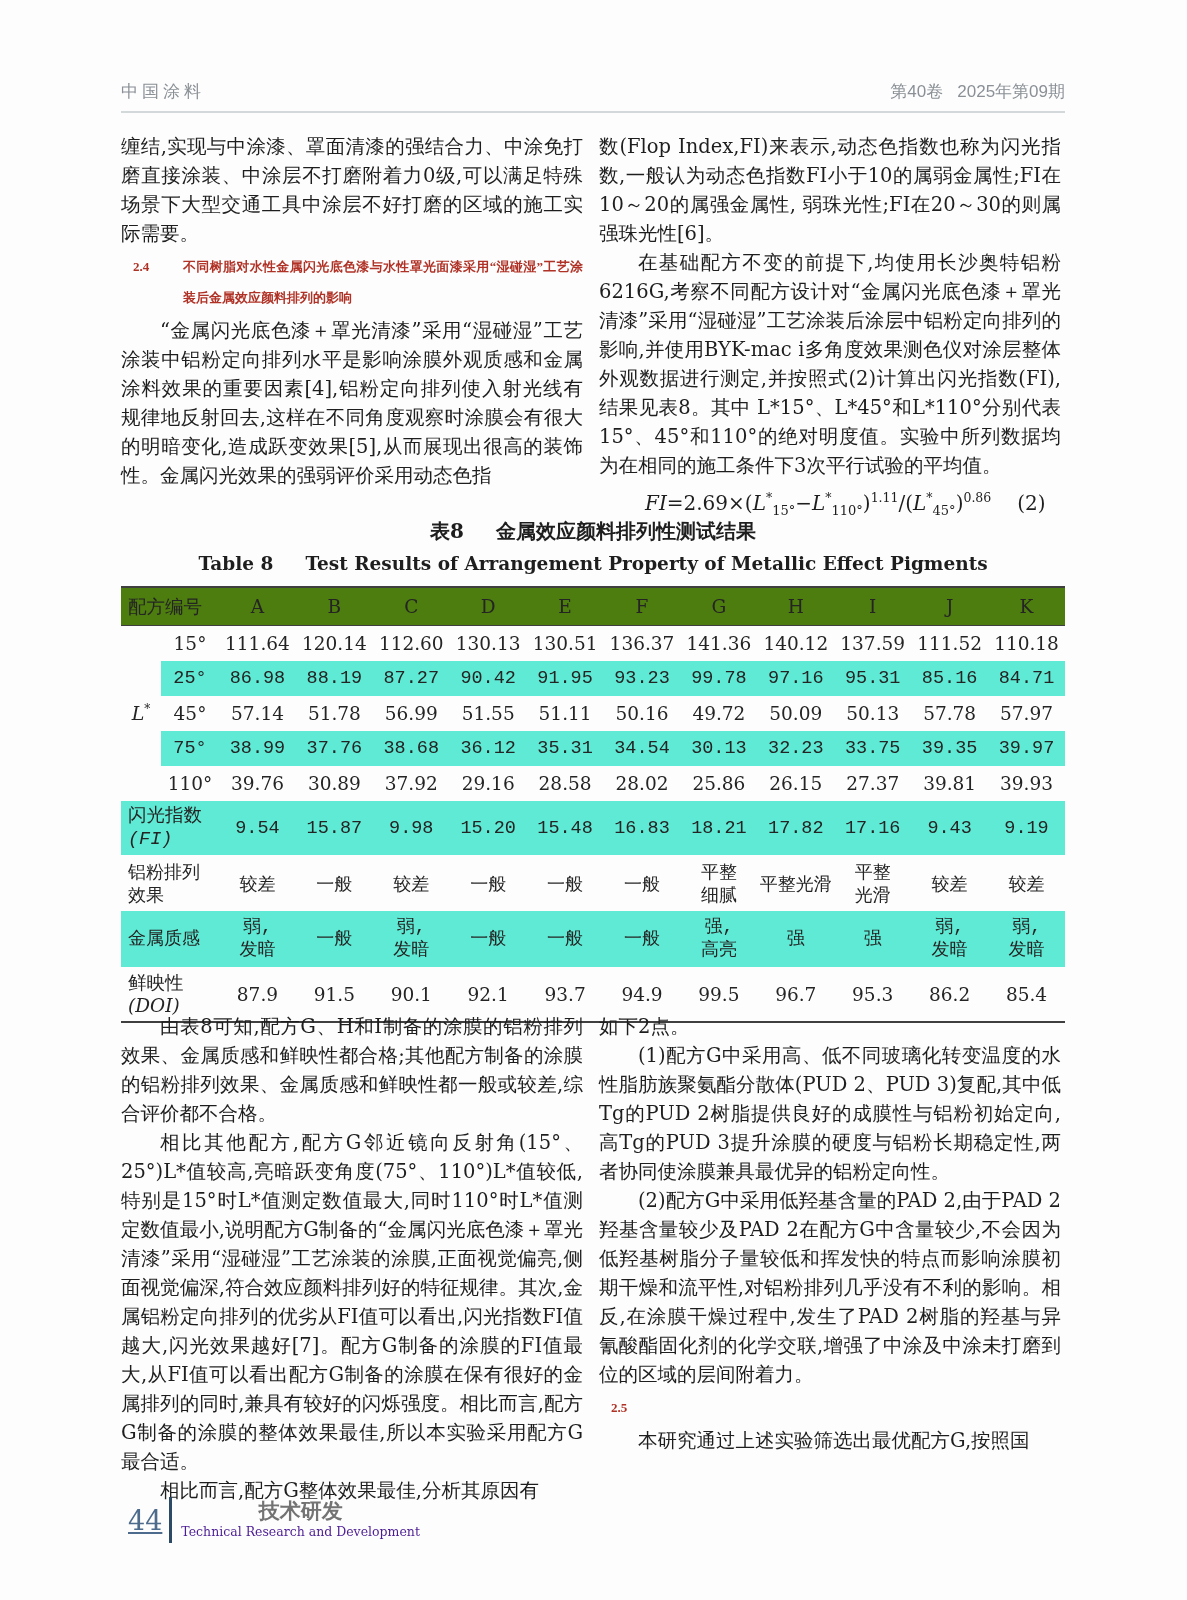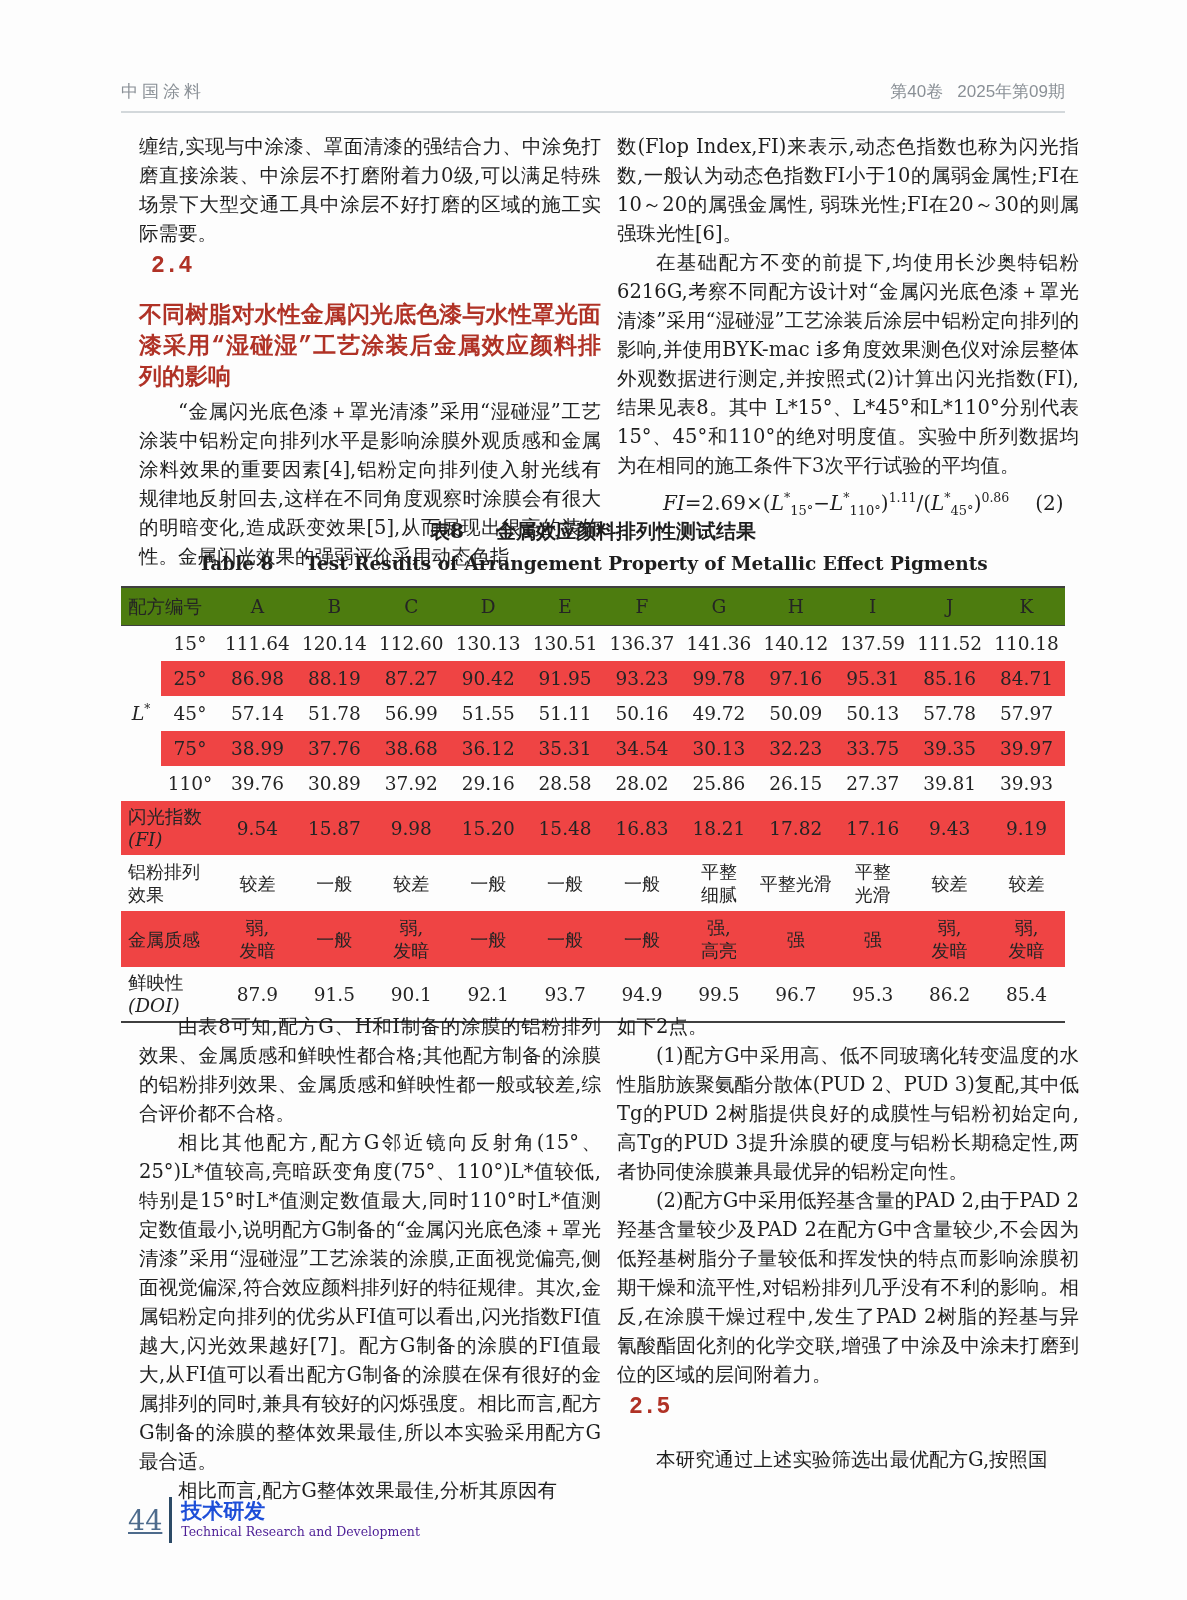--- a/index.html
+++ b/index.html
@@ -15,30 +15,30 @@
     color:#8a9096;font-size:17px;
     font-family:"Liberation Sans","DejaVu Sans",sans-serif;
   }
   .journal{letter-spacing:4px;font-family:Liberation Serif, serif;}
   .issue span{margin-left:14px;}
   .head-rule{
     position:absolute;top:111px;left:121px;width:944px;
     border-top:2px solid #d3d8db;
   }
   
-  .cols{position:absolute;left:139px;width:944px;display:flex;gap:16px;}
+  .cols{position:absolute;left:121px;width:944px;display:flex;gap:16px;}
   .cols-top{top:132px;}
   .cols-bottom{top:1012px;}
   .col{width:462px;font-size:19.5px;line-height:29px;text-align:justify;}
   .para{margin:0;text-indent:2em;}
   .para.noindent{text-indent:0;}
   .sec-head{
     display:flex;margin:3px 0 3px 0;color:#b03226;font-weight:bold;
-    font-family:Liberation Mono, monospace;
-    font-size:23px;line-height:31px;flex-direction:column;
+    font-family:Liberation Serif, serif;
+    font-size:13px;line-height:31px;
   }
   .hnum{flex:0 0 50px;padding-left:12px;}
   .htitle{flex:1;text-align:justify;}
   .formula{
     margin-top:3px;padding-left:46px;font-size:20px;white-space:nowrap;
   }
   .formula i{font-style:italic;}
   .formula sup{font-size:12.5px;}
   .formula sub{font-size:13px;}
   .eqno{margin-left:26px;}
@@ -53,37 +53,37 @@
     border-top:2.5px solid #3f3f3f;border-bottom:2.5px solid #3f3f3f;
     font-size:18.5px;
   }
   td{text-align:center;padding:0 2px;vertical-align:middle;color:#242424;}
   tr.thead td{
     background:#4d7c0f;height:37px;
     border-bottom:1.5px solid #3f3f3f;
   }
   td.lbl{text-align:left;padding-left:7px;line-height:23px;}
   tr.angles td{height:35px;}
-  tr.pink td{background:#ef4444;}
+  tr.pink td{background:#5eead4;font-family:Liberation Mono, monospace;}
   tr.fi-row td,tr.doi-row td{height:54px;}
   tr.arr-row td,tr.tex-row td{height:56px;font-size:18px;}
   td.pre{white-space:pre-line;line-height:23px;}
   .ital{font-style:italic;}
   td.lstar{font-style:italic;font-size:19px;background:#fdfdfd;}
   td.lstar sup{font-size:12px;}
   
   .page-footer{
     position:absolute;top:1497px;left:128px;
     display:flex;align-items:center;
   }
   .pnum{color:#4d6b8c;font-size:27px;margin-right:7px;text-decoration:underline;}
   .vbar{width:3px;height:46px;background:#2c4a66;margin-right:9px;}
   .fzh{
     font-family:"Liberation Sans","DejaVu Sans",sans-serif;
-    font-weight:bold;font-size:21px;color:#1d4ed8;line-height:24px;
+    font-weight:bold;font-size:21px;color:#737373;line-height:24px;text-align:center;
   }
   .fen{font-size:12.5px;color:#4c1d95;line-height:18px;}
 </style>
 </head>
 <body>
 
 <div class="page-head">
   <span class="journal">中国涂料</span>
   <span class="issue"><span>第40卷</span><span>2025年第09期</span></span>
 </div>

